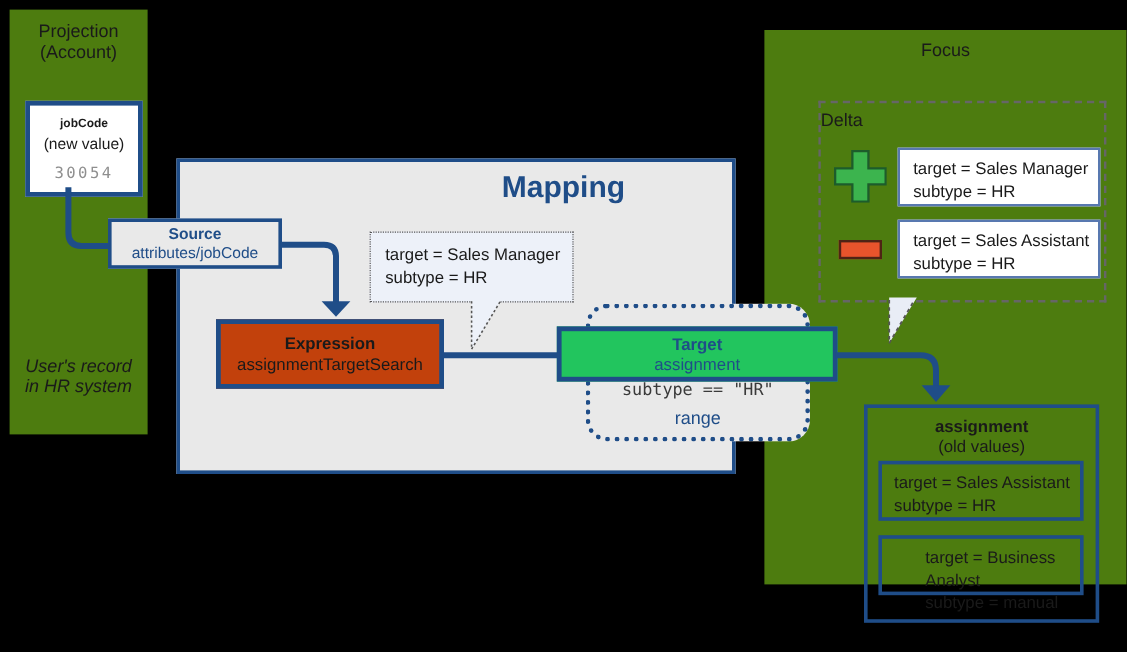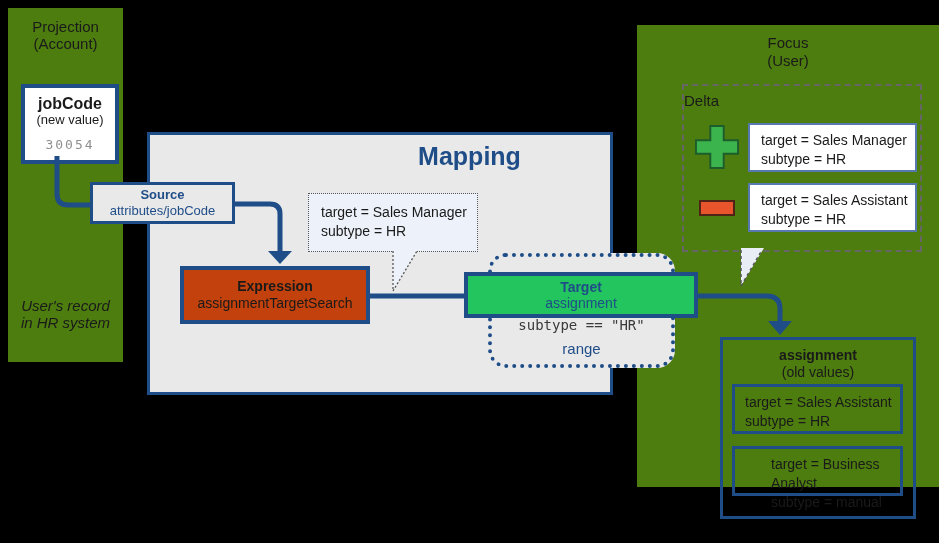--- a/index.html
+++ b/index.html
@@ -12,21 +12,21 @@
   #focus-panel { left:637px; top:25px; width:302px; height:462px; z-index:1; }
 
   .two-line-title { text-align:center; font-size:15px; line-height:17px; }
   #projection-title { position:absolute; left:0; right:0; top:10px; }
   #focus-title { position:absolute; left:0; right:0; top:9px; line-height:18px; }
 
   #jobcode-box { position:absolute; left:13px; top:76px; width:98px; height:80px;
     background:#fff; border:4px solid #1f4d88; z-index:3;
     display:flex; flex-direction:column; align-items:center; justify-content:center;
     text-align:center; font-size:13px; line-height:16px; }
-  #jobcode-box .name { font-weight:bold; font-size:16px; }
+  #jobcode-box .name { font-weight:bold; font-size:10px; }
   #jobcode-box .value { margin-top:9px; font-family:"DejaVu Sans Mono", monospace;
     color:#8f8f8f; font-size:13px; letter-spacing:2px; }
 
   #projection-caption { position:absolute; left:0; right:0; top:289px;
     text-align:center; font-style:italic; font-size:15px; line-height:17px; }
 
   #mapping-box { position:absolute; left:147px; top:132px; width:466px; height:263px;
     background:#e9e9e9; border:3px solid #1f4d88; z-index:1; }
   #mapping-title { position:absolute; left:0; right:0; top:142px; text-align:center;
     font-size:25px; font-weight:bold; color:#1f4d88; z-index:2; }
@@ -96,21 +96,20 @@
     </div>
     <div id="projection-caption">
       <div>User's record</div>
       <div>in HR system</div>
     </div>
   </div>
 
   <div id="focus-panel" class="panel">
     <div id="focus-title" class="two-line-title">
       <div>Focus</div>
-      <div>(User)</div>
     </div>
 
     <div id="delta-box">
       <div id="delta-title">Delta</div>
       <div id="plus-icon">
         <svg width="44" height="44" viewBox="0 0 46 46">
           <path d="M16 1 H30 V16 H45 V30 H30 V45 H16 V30 H1 V16 H16 Z" fill="#3cb44e" stroke="#1d5c2b" stroke-width="2"></path>
         </svg>
       </div>
       <div id="delta-add-box" class="delta-item-box">

